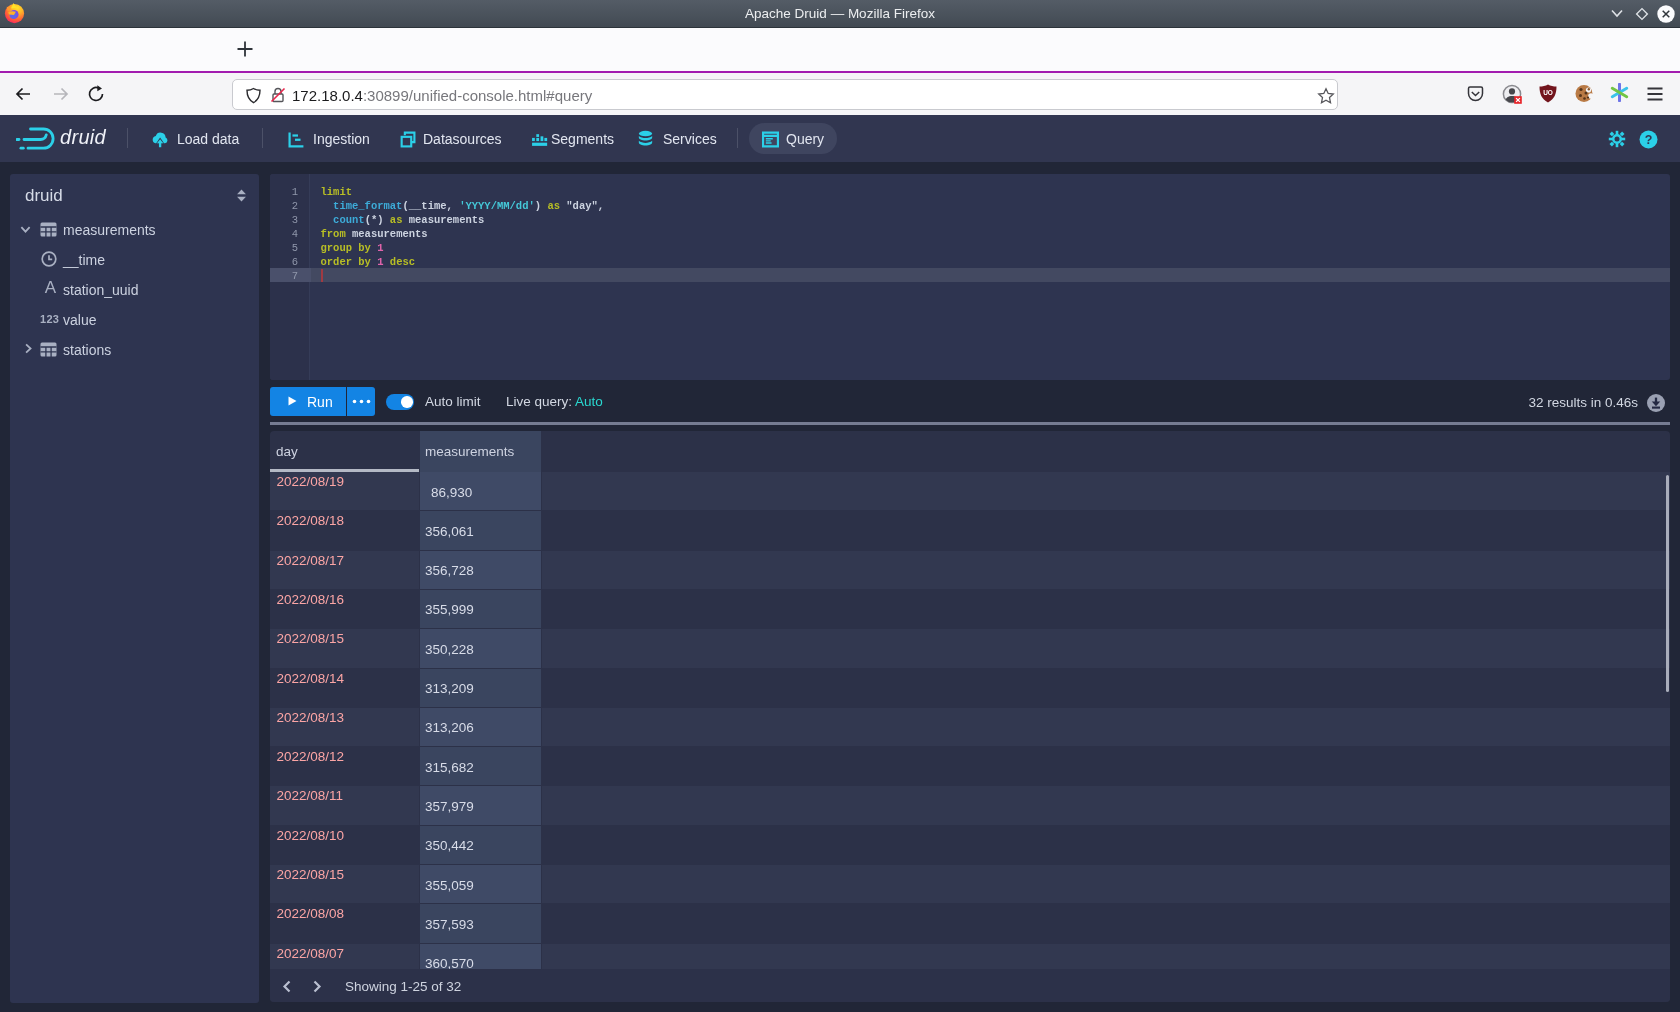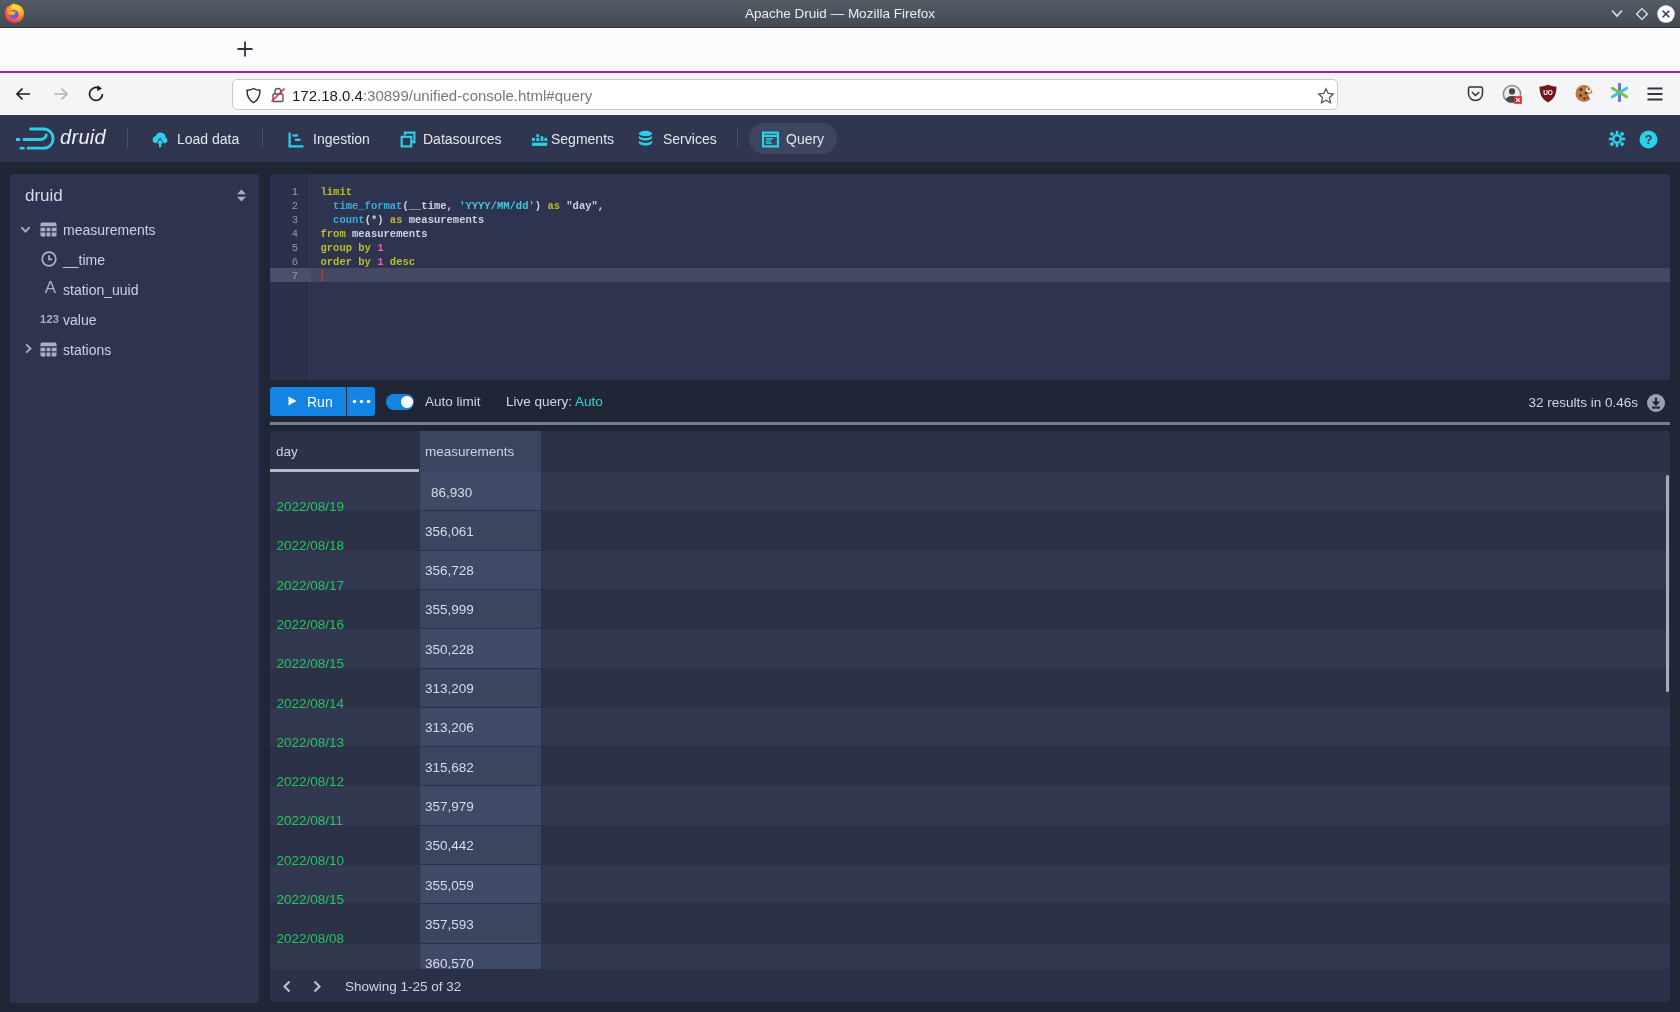--- a/index.html
+++ b/index.html
@@ -61,21 +61,21 @@
 
   
   #table { left:270px; top:316.3px; width:1400px; height:571px; background:#2c3148; border-radius:4px; overflow:hidden; }
   #thead { left:0; top:0; width:1400px; height:40.8px; }
   .hcell { position:absolute; top:0; height:40.8px; font-size:13.5px; color:#ced3e1; }
   #dayunderline { left:0; top:38px; width:148.9px; height:2.8px; background:#b4b9c5; position:absolute; }
   .row { position:absolute; left:0; width:1400px; height:39.3px; }
   .c1 { position:absolute; left:0; top:0; width:148.9px; height:38.3px; }
   .c2 { position:absolute; left:150px; top:0; width:120.5px; height:38.3px; }
   .c3 { position:absolute; left:271.5px; top:0; width:1128.5px; height:38.3px; }
-  .row .txt { position:absolute; top:27px; font-size:13.5px; color:#22c55e; }
+  .row .txt { position:absolute; top:2px; font-size:13.5px; color:#fca5a5; }
   .even .c1, .even .c3 { background:#2c3148; }
   .odd  .c1, .odd  .c3 { background:#323850; }
   .even .c2 { background:#3a455f; }
   .odd  .c2 { background:#3f4a66; }
   .num { position:absolute; top:12.5px; left:5px; width:47.3px; text-align:right; font-size:13.5px; color:#d8dce8; }
   #pager { left:0; top:537.3px; width:1400px; height:33.7px; background:#2c3149; position:absolute; }
   #scrollthumb { left:1395.5px; top:44px; width:3px; height:217px; background:#a9adbb; border-radius:2px; position:absolute; }
 </style>
 </head>
 <body>

